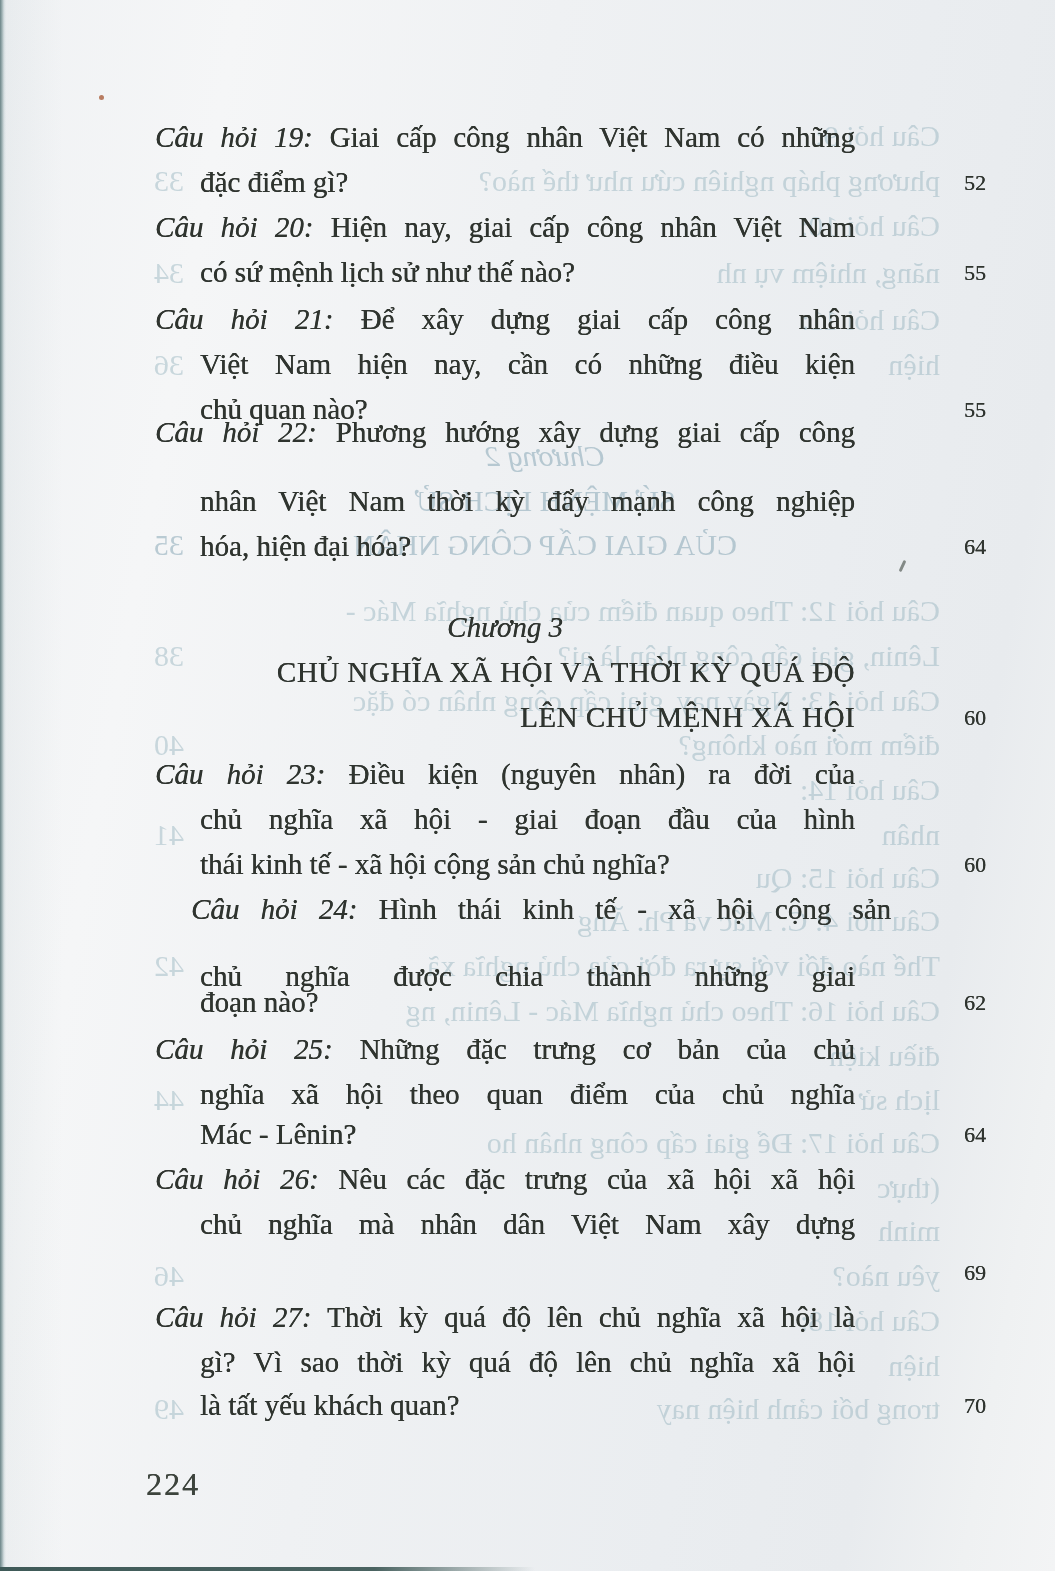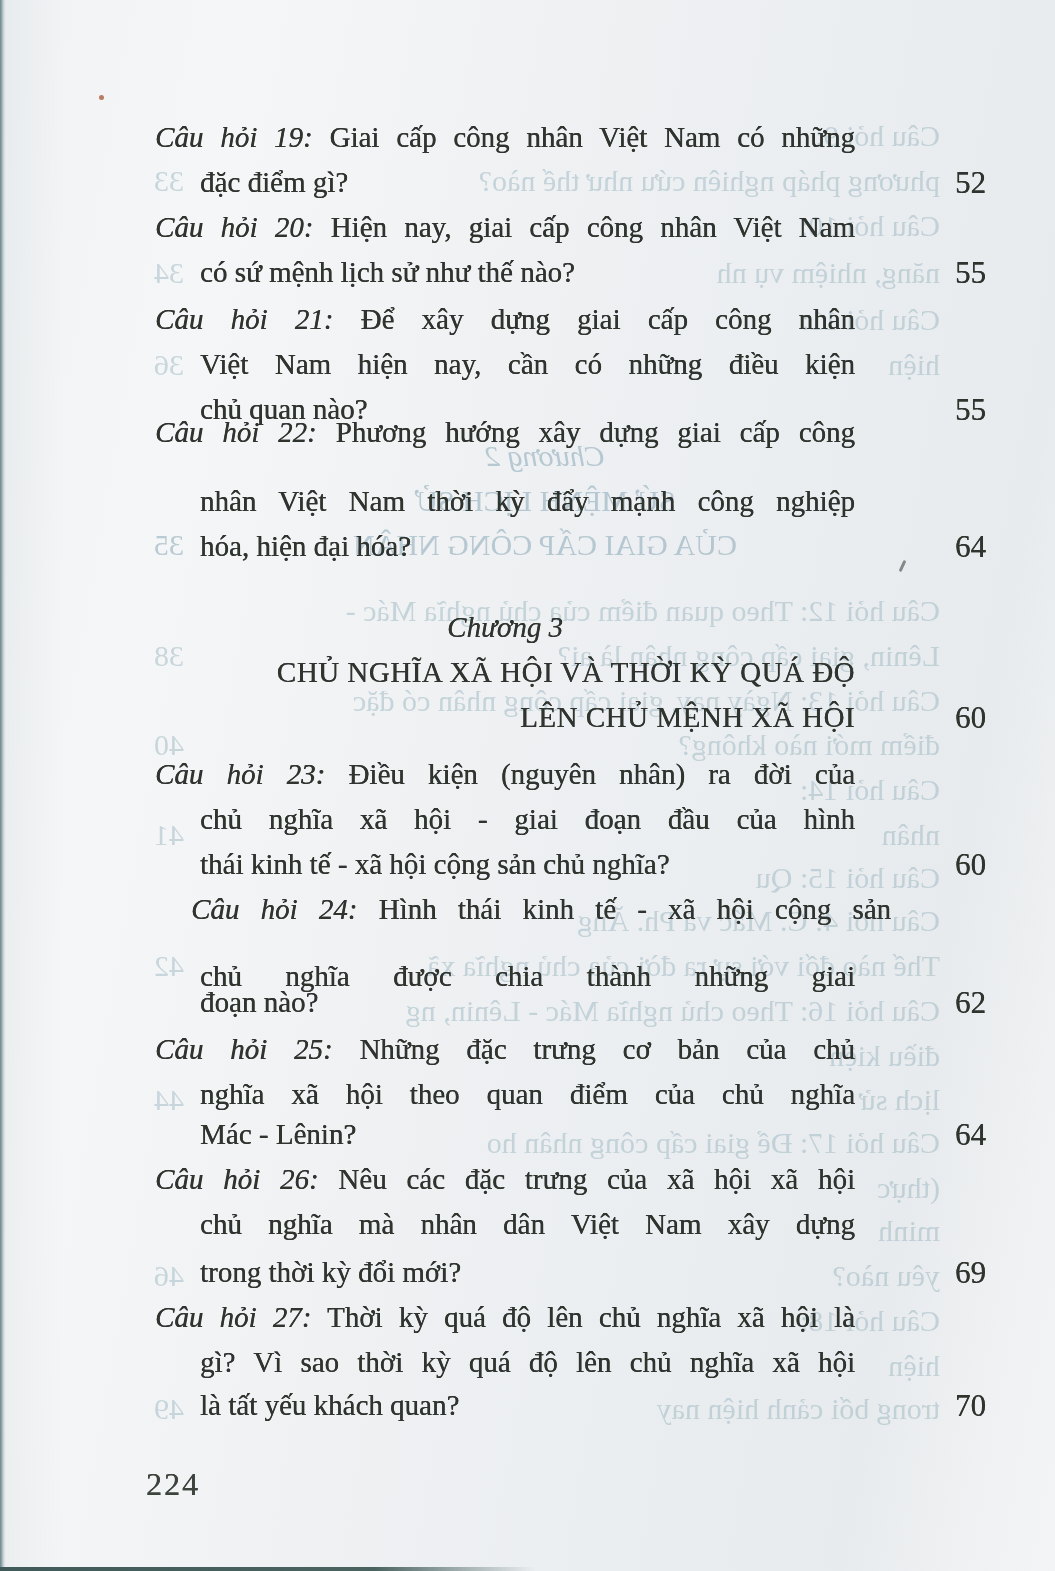--- a/index.html
+++ b/index.html
@@ -30,21 +30,21 @@
     text-shadow:0.3px 0 0 currentColor;white-space:nowrap;
   }
   .l-first{left:155px;width:700px;}
   .l-cont{left:200px;width:655px;}
   .just{text-align:justify;text-align-last:justify;white-space:normal;}
   .lead{font-style:italic;}
   .l-kicker{left:155px;width:700px;text-align:center;font-style:italic;}
   .l-head{left:155px;width:700px;text-align:right;letter-spacing:0.5px;}
   .pagenum{
     position:absolute;width:90px;right:69px;height:45px;line-height:45px;
-    font-size:31px;color:#2f342f;text-align:right;text-shadow:0.3px 0 0 currentColor;
+    font-size:22px;color:#2f342f;text-align:right;text-shadow:0.3px 0 0 currentColor;
   }
   .footer{
     position:absolute;left:146px;top:1466px;font-size:32px;color:#3d443d;
     letter-spacing:2px;z-index:2;text-shadow:0.3px 0 0 currentColor;
   }
   
   .edge-left{position:absolute;left:0;top:0;bottom:0;width:6px;z-index:3;
     background:linear-gradient(90deg,#6b8487 0,#9db0b2 2px,rgba(190,205,208,0.45) 4px,rgba(190,205,208,0) 6px);}
   .edge-bottom{position:absolute;left:0;bottom:0;width:535px;height:4px;z-index:3;
     background:linear-gradient(90deg,#3f5a58 0,#4a6361 70%,rgba(74,99,97,0) 100%);}
@@ -113,21 +113,20 @@
       <div class="line l-first just" style="top: 887px; margin-left: 36px;"><span class="lead">Câu hỏi 24:</span> <span>Hình thái kinh tế - xã hội cộng sản</span></div>
       <div class="line l-cont just" style="top: 954px;"><span>chủ nghĩa được chia thành những giai</span></div>
       <div class="line l-cont" style="top: 980px;"><span>đoạn nào?</span></div>
       <div class="pagenum" style="top: 980px;">62</div>
       <div class="line l-first just" style="top: 1027px;"><span class="lead">Câu hỏi 25:</span> <span>Những đặc trưng cơ bản của chủ</span></div>
       <div class="line l-cont just" style="top: 1072px;"><span>nghĩa xã hội theo quan điểm của chủ nghĩa</span></div>
       <div class="line l-cont" style="top: 1112px;"><span>Mác - Lênin?</span></div>
       <div class="pagenum" style="top: 1112px;">64</div>
       <div class="line l-first just" style="top: 1157px;"><span class="lead">Câu hỏi 26:</span> <span>Nêu các đặc trưng của xã hội xã hội</span></div>
       <div class="line l-cont just" style="top: 1202px;"><span>chủ nghĩa mà nhân dân Việt Nam xây dựng</span></div>
-      <div class="line l-cont" style="top: 1250px;"><span>trong thời kỳ đổi mới?</span></div>
       <div class="pagenum" style="top: 1250px;">69</div>
       <div class="line l-first just" style="top: 1295px;"><span class="lead">Câu hỏi 27:</span> <span>Thời kỳ quá độ lên chủ nghĩa xã hội là</span></div>
       <div class="line l-cont just" style="top: 1340px;"><span>gì? Vì sao thời kỳ quá độ lên chủ nghĩa xã hội</span></div>
       <div class="line l-cont" style="top: 1383px;"><span>là tất yếu khách quan?</span></div>
       <div class="pagenum" style="top: 1383px;">70</div>
     </div>
   <div class="footer">224</div>
   <div class="edge-left"></div>
   <div class="edge-bottom"></div>
   <div class="speck"></div>

